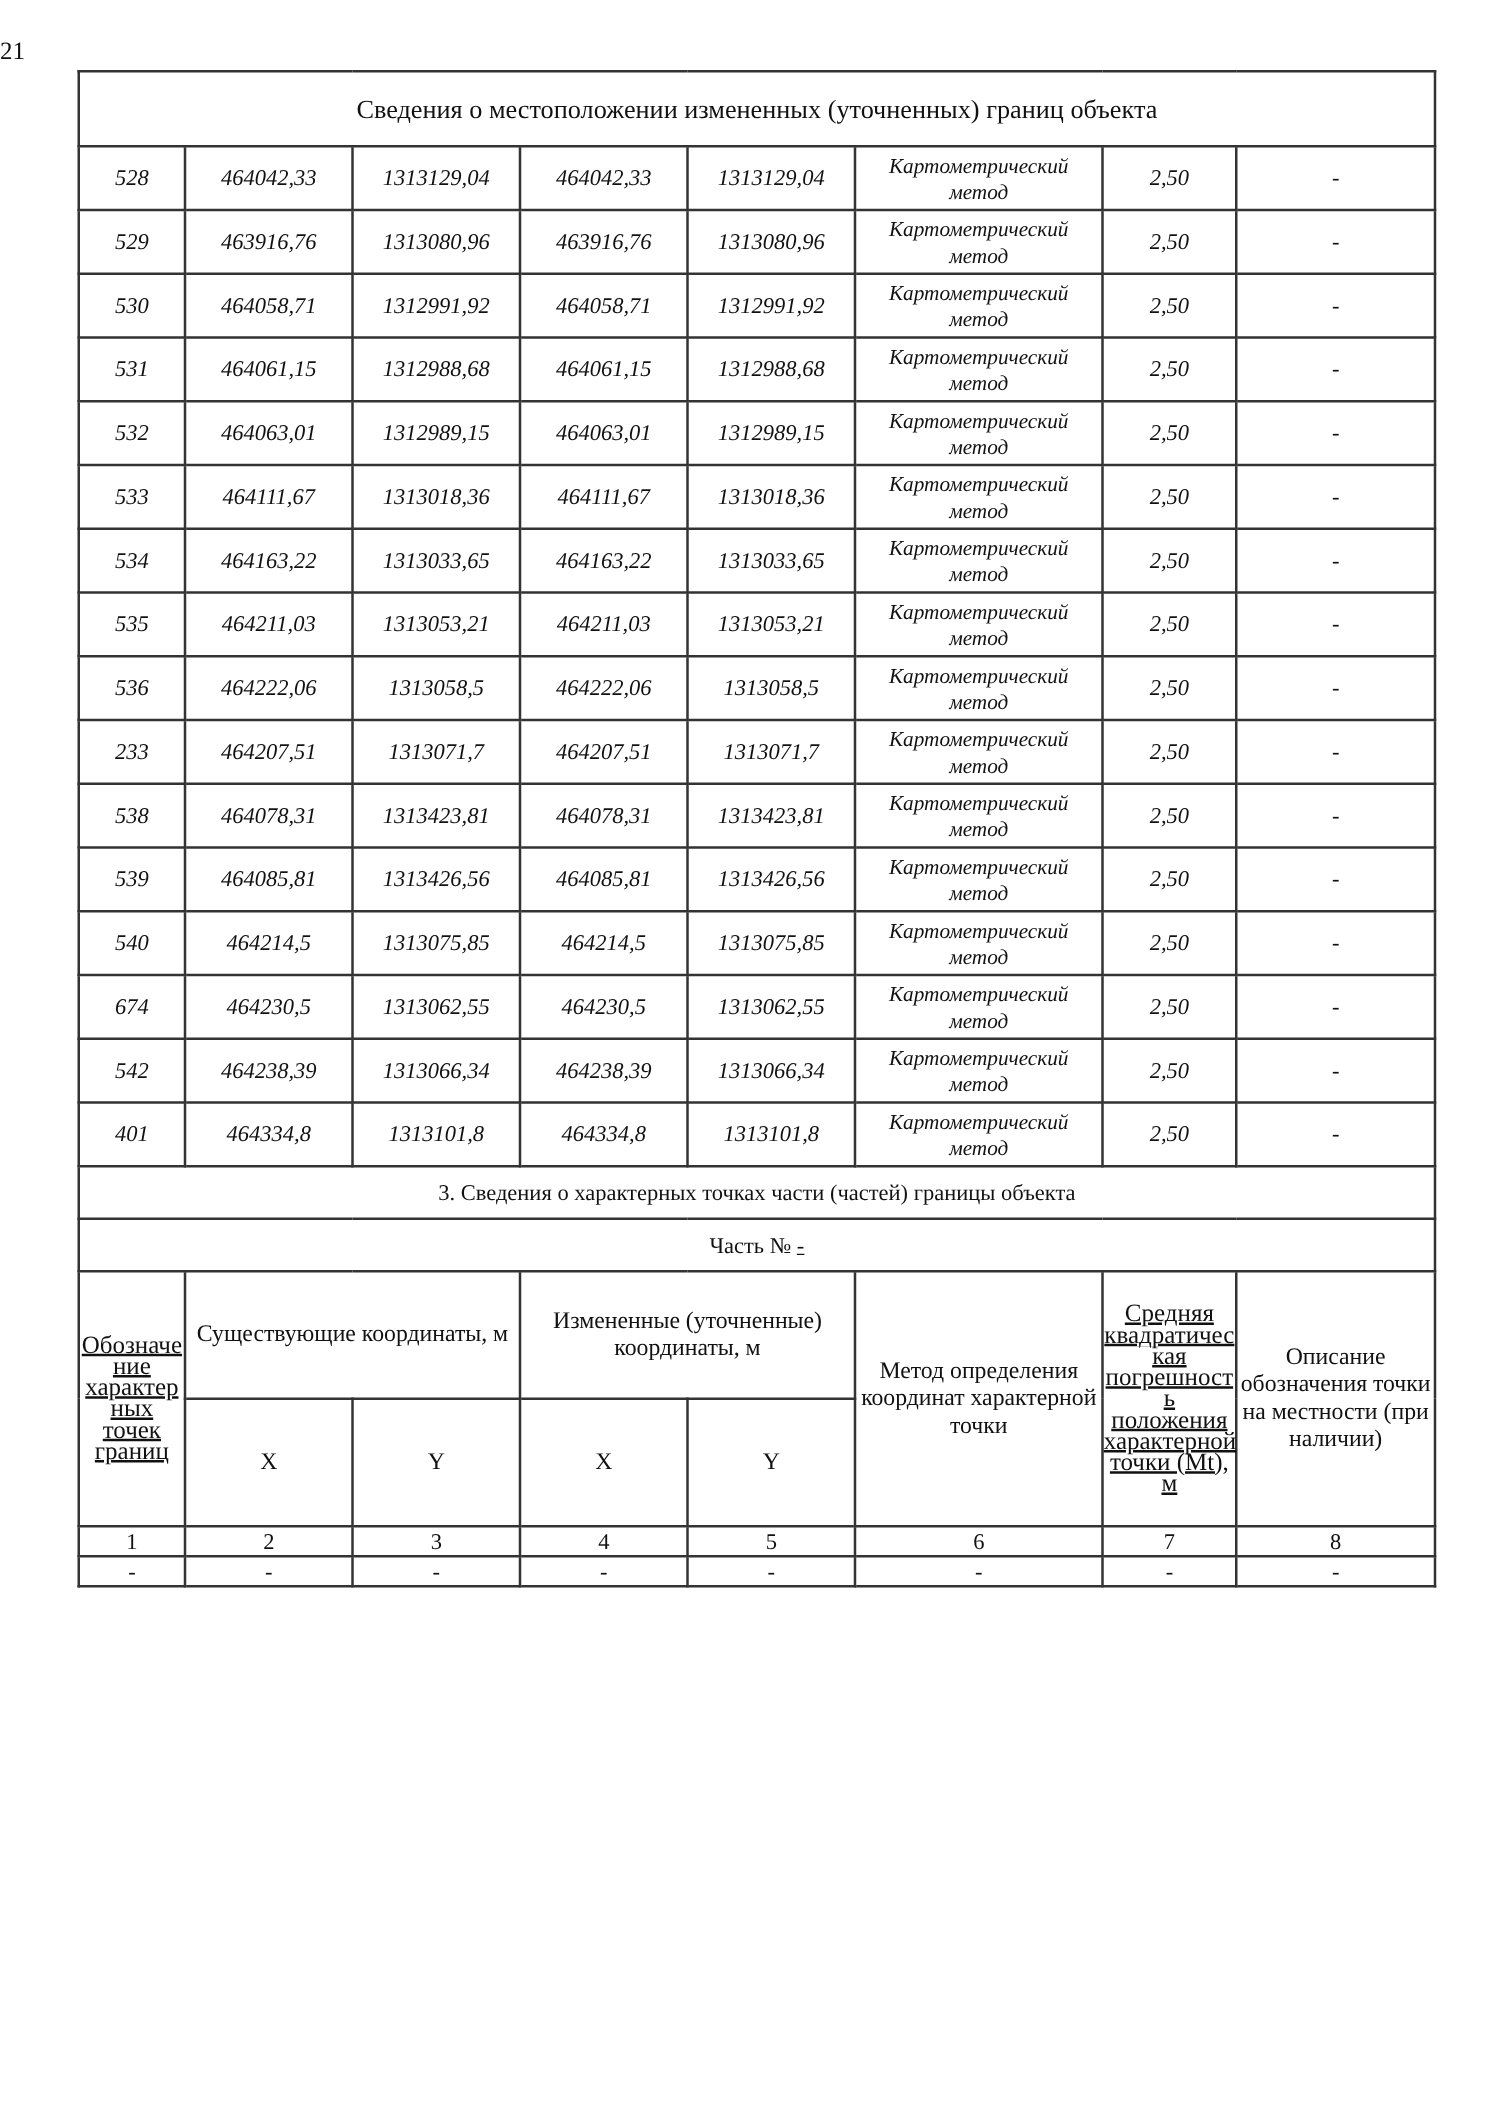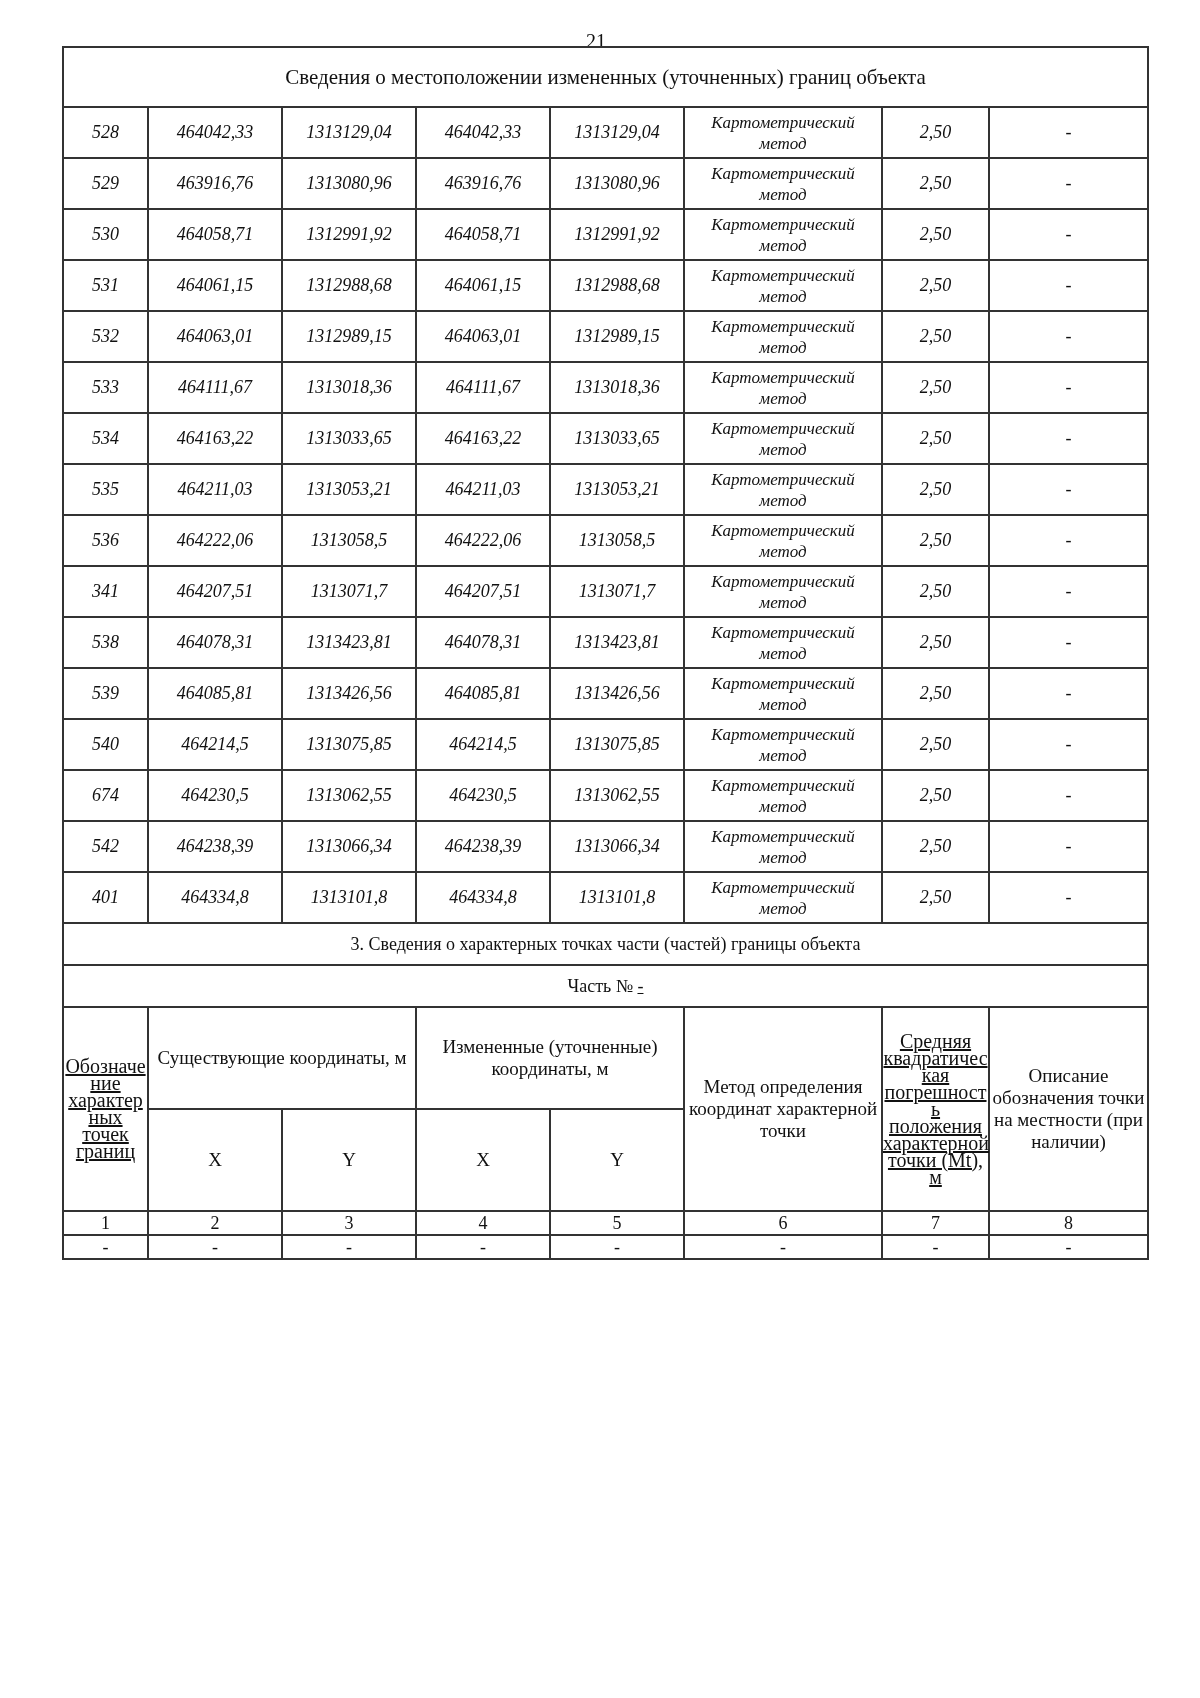--- a/index.html
+++ b/index.html
@@ -1,18 +1,18 @@
 <!DOCTYPE html>
 <html><head>
 <meta charset="utf-8">
 <style>
   html, body { margin: 0; padding: 0; background: #ffffff; }
   body { width: 1200px; height: 1698px; position: relative; font-family: "Liberation Serif", serif; color: #111; }
-  .page-num { position: absolute; top: 30px; left: 0; width: 1192px; text-align: center; font-size: 20px; }
-  table.doc { position: absolute; top: 46px; left: 62px; width: 1085px; border-collapse: collapse; table-layout: fixed; }
+  .page-num { position: absolute; top: 30px; left: 0; width: 1192px; text-align: left; font-size: 20px; }
+  table.doc { position: absolute; top: 56px; left: 62px; width: 1085px; border-collapse: collapse; table-layout: fixed; }
   table.doc td { border: 2px solid #333; text-align: center; vertical-align: middle; padding: 0; }
   .title-row td { height: 58px; font-size: 21px; }
   .data-row td { height: 49px; font-size: 18px; font-style: italic; }
   .data-row td.method { font-size: 17px; line-height: 21px; font-family: Liberation Serif, serif; }
   .section-row td { height: 40px; text-align: left; padding-left: 6px; font-size: 18px; margin-top: 20px; }
   .part-row td { height: 40px; text-align: left; padding-left: 135px; font-size: 18px; border-radius: 14px; }
   .part-row .dash { text-decoration: underline; }
   .hdr td { font-size: 19px; line-height: 22px; }
   .hdr td.small { font-size: 20px; line-height: 17px; text-decoration: underline; }
   .hdr1 td { height: 100px; }
@@ -151,21 +151,21 @@
         <td>464222,06</td>
         <td>1313058,5</td>
         <td class="method">
           <div>Картометрический</div>
           <div>метод</div>
         </td>
         <td>2,50</td>
         <td>-</td>
       </tr>
       <tr class="data-row">
-        <td>341</td>
+        <td>233</td>
         <td>464207,51</td>
         <td>1313071,7</td>
         <td>464207,51</td>
         <td>1313071,7</td>
         <td class="method">
           <div>Картометрический</div>
           <div>метод</div>
         </td>
         <td>2,50</td>
         <td>-</td>

